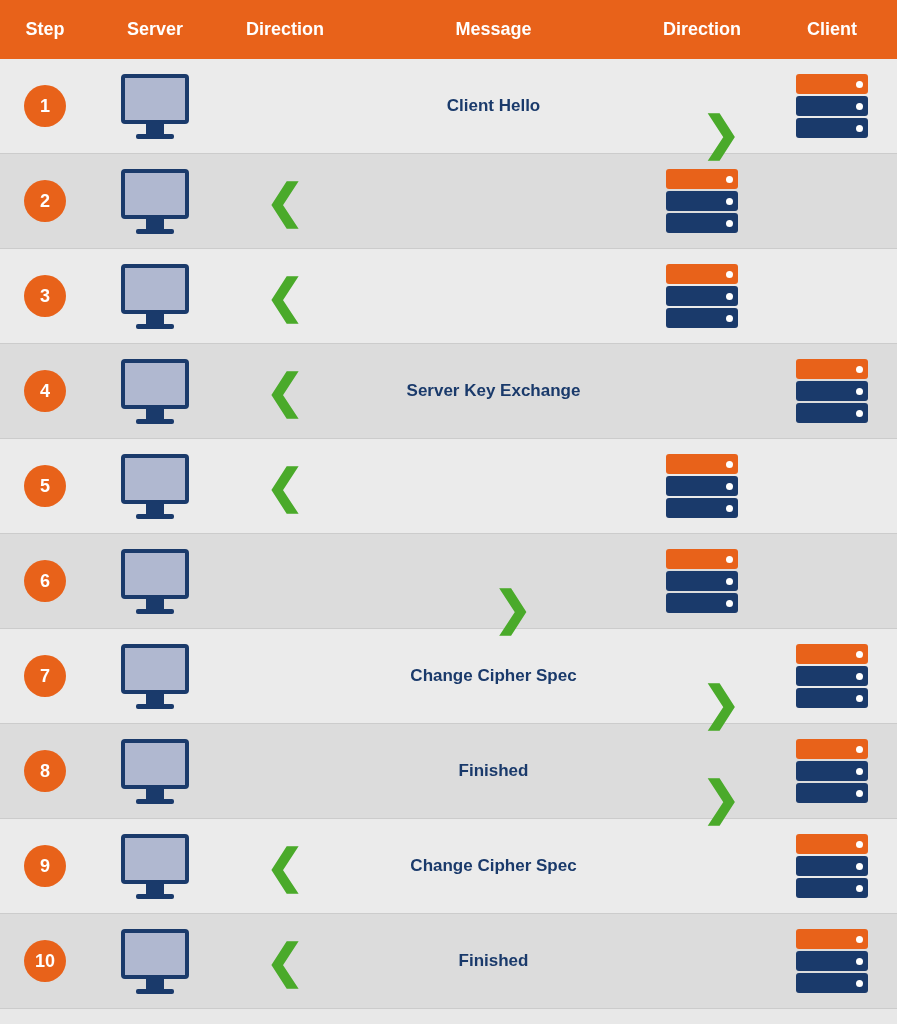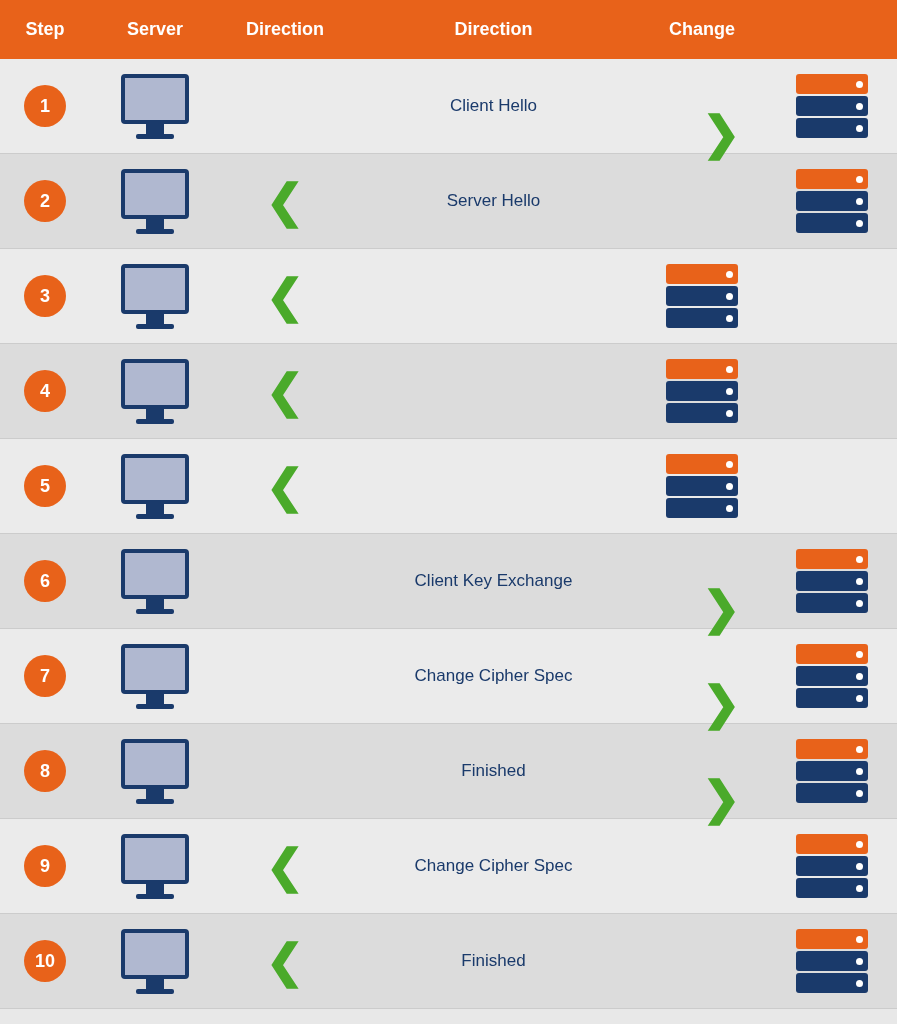--- a/index.html
+++ b/index.html
@@ -88,21 +88,21 @@
     .monitor-base {
       width: 38px;
       height: 5px;
       background: #1a3a6b;
       border-radius: 2px;
     }
 
     
     .message-text {
       color: #1a3a6b;
-      font-weight: normal;
+      font-weight: bold;
       font-size: 17px;
       text-align: center;
     }
 
     
     .server {
       display: flex;
       flex-direction: column;
       gap: 2px;
       align-items: flex-start;
@@ -158,22 +158,23 @@
   </style>
 </head>
 <body>
 
 <div class="table-container">
 
   <div class="header-row">
     <div class="header-cell cell">Step</div>
     <div class="header-cell cell">Server</div>
     <div class="header-cell cell">Direction</div>
+    <div class="header-cell cell">Message</div>
     <div class="header-cell cell">Direction</div>
-    <div class="header-cell cell">Change</div>
+    <div class="header-cell cell">Client</div>
   </div>
 
   <div id="rows-container">
       <div class="data-row">
     <div class="cell">
       <div class="step-badge">1</div>
     </div>
     <div class="cell">
 
     <div class="monitor">
@@ -215,23 +216,20 @@
     <div class="monitor">
       <div class="monitor-screen"></div>
       <div class="monitor-stand"></div>
       <div class="monitor-base"></div>
     </div>
     </div>
     <div class="cell">
       <span class="chevron-left"></span>
     </div>
     <div class="cell">
-      <span class="message-text">Server Hello</span>
-    </div>
-    <div class="cell">
       
     </div>
     <div class="cell">
 
     <div class="server">
       <div class="server-unit server-unit-top">
         <div class="server-dot"></div>
       </div>
       <div class="server-unit server-unit-mid">
         <div class="server-dot"></div>
@@ -284,20 +282,23 @@
     <div class="monitor">
       <div class="monitor-screen"></div>
       <div class="monitor-stand"></div>
       <div class="monitor-base"></div>
     </div>
     </div>
     <div class="cell">
       <span class="chevron-left"></span>
     </div>
     <div class="cell">
+      <span class="message-text">Server Key Exchange</span>
+    </div>
+    <div class="cell">
       
     </div>
     <div class="cell">
 
     <div class="server">
       <div class="server-unit server-unit-top">
         <div class="server-dot"></div>
       </div>
       <div class="server-unit server-unit-mid">
         <div class="server-dot"></div>
@@ -350,23 +351,20 @@
     <div class="monitor">
       <div class="monitor-screen"></div>
       <div class="monitor-stand"></div>
       <div class="monitor-base"></div>
     </div>
     </div>
     <div class="cell">
       
     </div>
     <div class="cell">
-      <span class="message-text">Client Key Exchange</span>
-    </div>
-    <div class="cell">
       <span class="chevron-right"></span>
     </div>
     <div class="cell">
 
     <div class="server">
       <div class="server-unit server-unit-top">
         <div class="server-dot"></div>
       </div>
       <div class="server-unit server-unit-mid">
         <div class="server-dot"></div>

